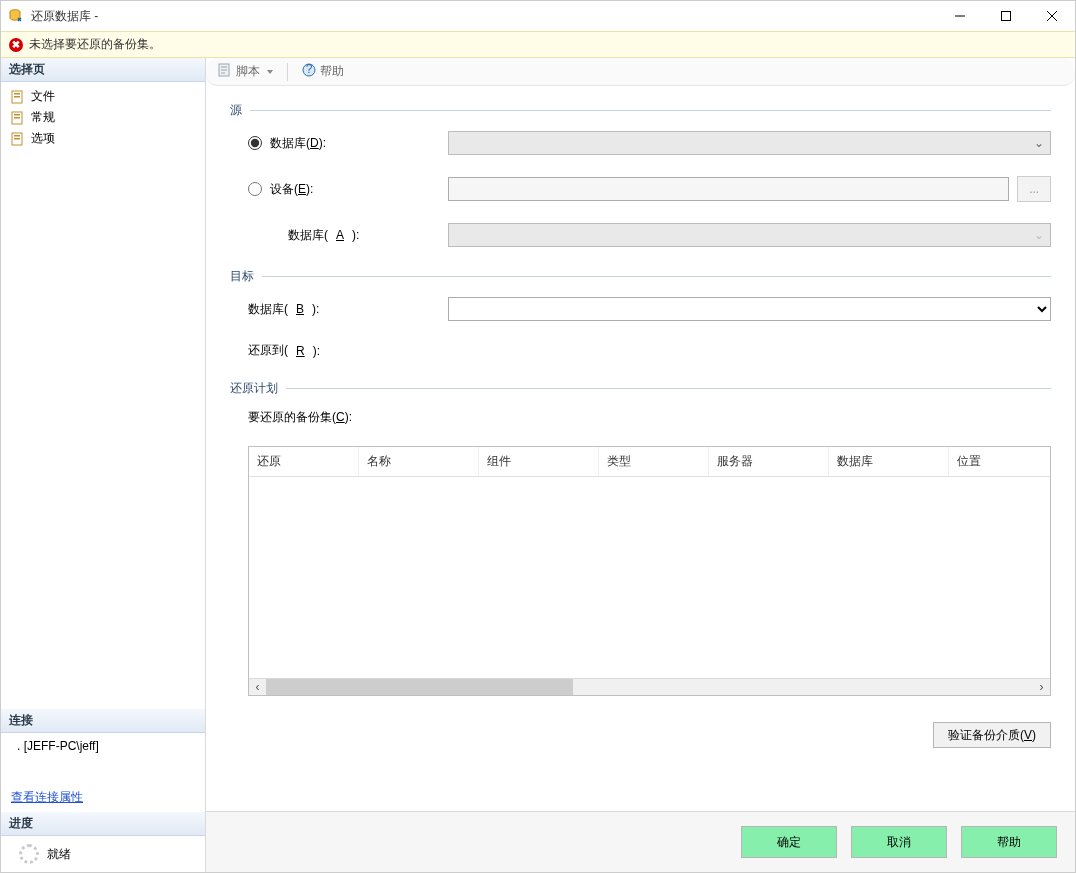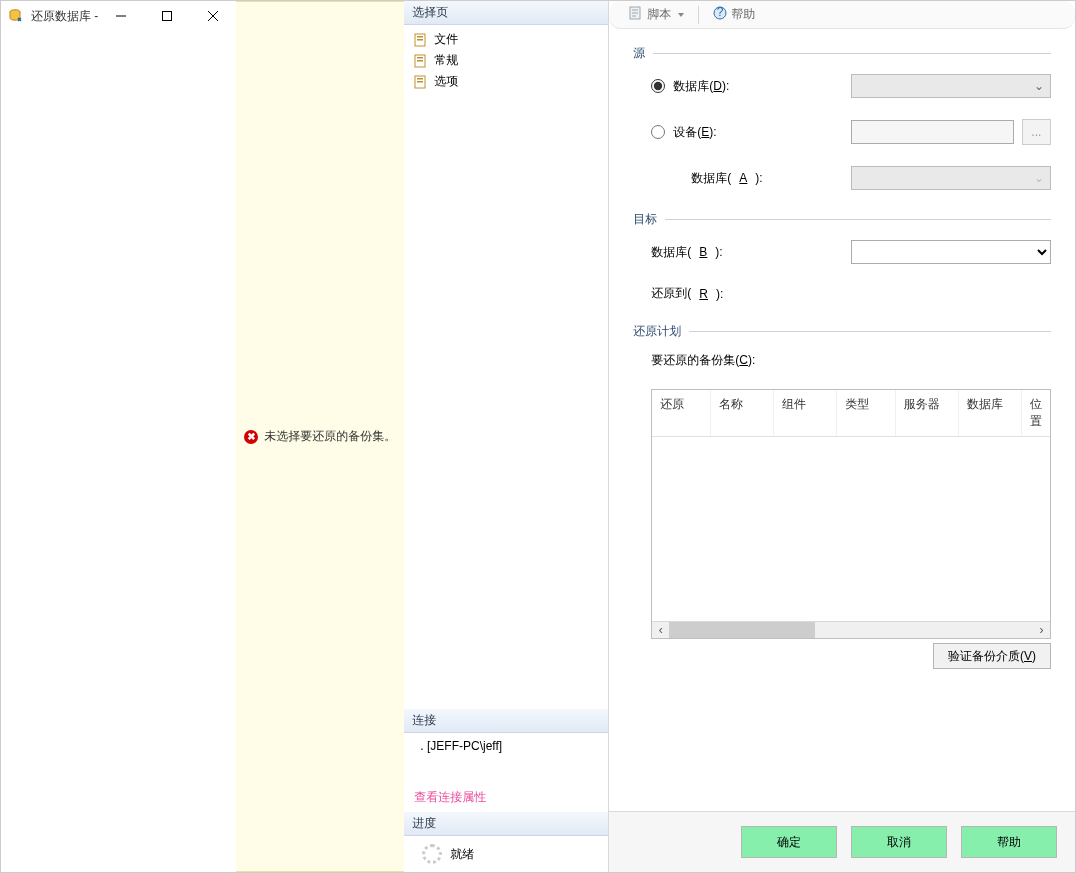--- a/index.html
+++ b/index.html
@@ -1,37 +1,37 @@
 <!DOCTYPE html>
 <html><head>
 <meta charset="utf-8">
 <style>
 * { box-sizing: border-box; margin: 0; padding: 0; font-family: "Microsoft YaHei", "Segoe UI", sans-serif; font-size: 12px; }
 html, body { width: 1076px; height: 873px; overflow: hidden; background: #fff; }
-.window { width: 100%; height: 100%; display: flex; flex-direction: row; border: 1px solid #ccc; }
+.window { width: 100%; height: 100%; display: flex; flex-direction: column; border: 1px solid #ccc; }
 .titlebar { height: 30px; display: flex; align-items: center; padding: 0 0 0 8px; background: #fff; }
 .titlebar .title-icon { width: 16px; height: 16px; margin-right: 6px; display: inline-flex; }
 .titlebar .title-text { flex: 1; color: #333; }
 .wc { width: 46px; height: 30px; display: flex; align-items: center; justify-content: center; cursor: pointer; }
 .wc svg { width: 10px; height: 10px; stroke: #000; stroke-width: 1; }
 .error-bar { background: #fffde7; border-top: 1px solid #e6e4a8; border-bottom: 1px solid #e6e4a8; padding: 4px 8px; display: flex; align-items: center; gap: 6px; color: #333; }
 .err-icon { width: 14px; height: 14px; border-radius: 50%; background: #d40000; color: #fff; display: inline-flex; align-items: center; justify-content: center; font-weight: bold; font-size: 10px; line-height: 1; }
 .body { flex: 1; display: flex; overflow: hidden; }
 .sidebar { width: 205px; border-right: 1px solid #d9d9d9; display: flex; flex-direction: column; background: #fff; }
-.side-section-head { background: linear-gradient(#f4f8fd, #e0e9f5); padding: 3px 8px; font-weight: normal; color: #2b3a4a; border-bottom: 1px solid #c9d6e8; }
+.side-section-head { background: linear-gradient(#f4f8fd, #e0e9f5); padding: 3px 8px; font-weight: bold; color: #2b3a4a; border-bottom: 1px solid #c9d6e8; }
 .side-items { padding: 4px 0; }
 .side-item { display: flex; align-items: center; gap: 6px; padding: 2px 10px; cursor: pointer; }
 .side-item .page-icon { width: 14px; height: 14px; display:inline-flex; }
 .side-spacer { flex: 1; }
 .conn-info { padding: 6px 10px; display: flex; align-items: center; gap: 6px; }
-.conn-link { color: #ec4899; padding: 6px 10px; cursor: pointer; display: inline-block; }
+.conn-link { color: #1d4ed8; text-decoration: underline; padding: 6px 10px; cursor: pointer; display: inline-block; }
 .progress-row { display: flex; align-items: center; gap: 8px; padding: 8px 18px; }
 .spinner { width: 20px; height: 20px; border: 3px dotted #c9c9c9; border-radius: 50%; }
 .main { flex: 1; display: flex; flex-direction: column; overflow: hidden; }
-.toolbar { height: 28px; display: flex; align-items: center; gap: 4px; padding: 0 14px; border-bottom: 1px solid #e4e4e4; background: #fafafa; border-radius: 12px; }
+.toolbar { height: 28px; display: flex; align-items: center; gap: 4px; padding: 0 6px; border-bottom: 1px solid #e4e4e4; background: #fafafa; border-radius: 12px; }
 .tb-btn { display: flex; align-items: center; gap: 4px; padding: 2px 6px; color: #6a6a6a; cursor: pointer; border-radius: 2px; }
 .tb-sep { width: 1px; height: 18px; background: #d6d6d6; margin: 0 4px; }
 .tb-dd { width:0; height:0; margin-left:3px; border-left: 3px solid transparent; border-right: 3px solid transparent; border-top: 4px solid #888; }
 .content { flex: 1; overflow: auto; padding: 16px 24px 16px 24px; }
 .group { margin-bottom: 14px; }
 .group-head { display: flex; align-items: center; color: #2d4b6e; margin-bottom: 12px; }
 .group-head .gh-label { padding-right: 8px; }
 .group-head .gh-line { flex: 1; height: 1px; background: #c7d3e2; }
 .group-body { padding-left: 18px; }
 .form-row { display: flex; align-items: center; margin-bottom: 21px; gap: 10px; }
@@ -48,21 +48,21 @@
 .btn.square { width: 36px; padding: 0; text-align:center; }
 .table-wrap { border: 1px solid #bfbfbf; height: 250px; overflow: hidden; display:flex; flex-direction:column; }
 .thead { display: flex; background: #fff; border-bottom: 1px solid #e0e0e0; }
 .th { padding: 6px 8px; color: #333; border-right: 1px solid #f0f0f0; }
 .th:last-child { border-right: none; }
 .tbody { flex:1; background:#fff; }
 .hscroll { height: 17px; background:#f0f0f0; border-top:1px solid #d9d9d9; display:flex; align-items:center; }
 .hscroll .left-arrow, .hscroll .right-arrow { width:17px; height:17px; display:flex; align-items:center; justify-content:center; color:#555; }
 .hscroll .track { flex:1; position:relative; height:100%; }
 .hscroll .thumb { position:absolute; left:0; top:0; height:100%; width:40%; background:#cdcdcd; }
-.verify-row { display:flex; justify-content:flex-end; margin-top:4px; }
+.verify-row { display:flex; justify-content:flex-end; margin-top:26px; }
 .footer { border-top: 1px solid #d9d9d9; padding: 14px 18px; display: flex; justify-content: flex-end; gap: 14px; background: #f6f6f6; }
 .footer .btn { min-width: 96px; height: 32px; background:#86efac; }
 .indent2 { padding-left: 40px; }
 </style>
 </head>
 <body>
 
 <div class="window">
 
   <div class="titlebar">

